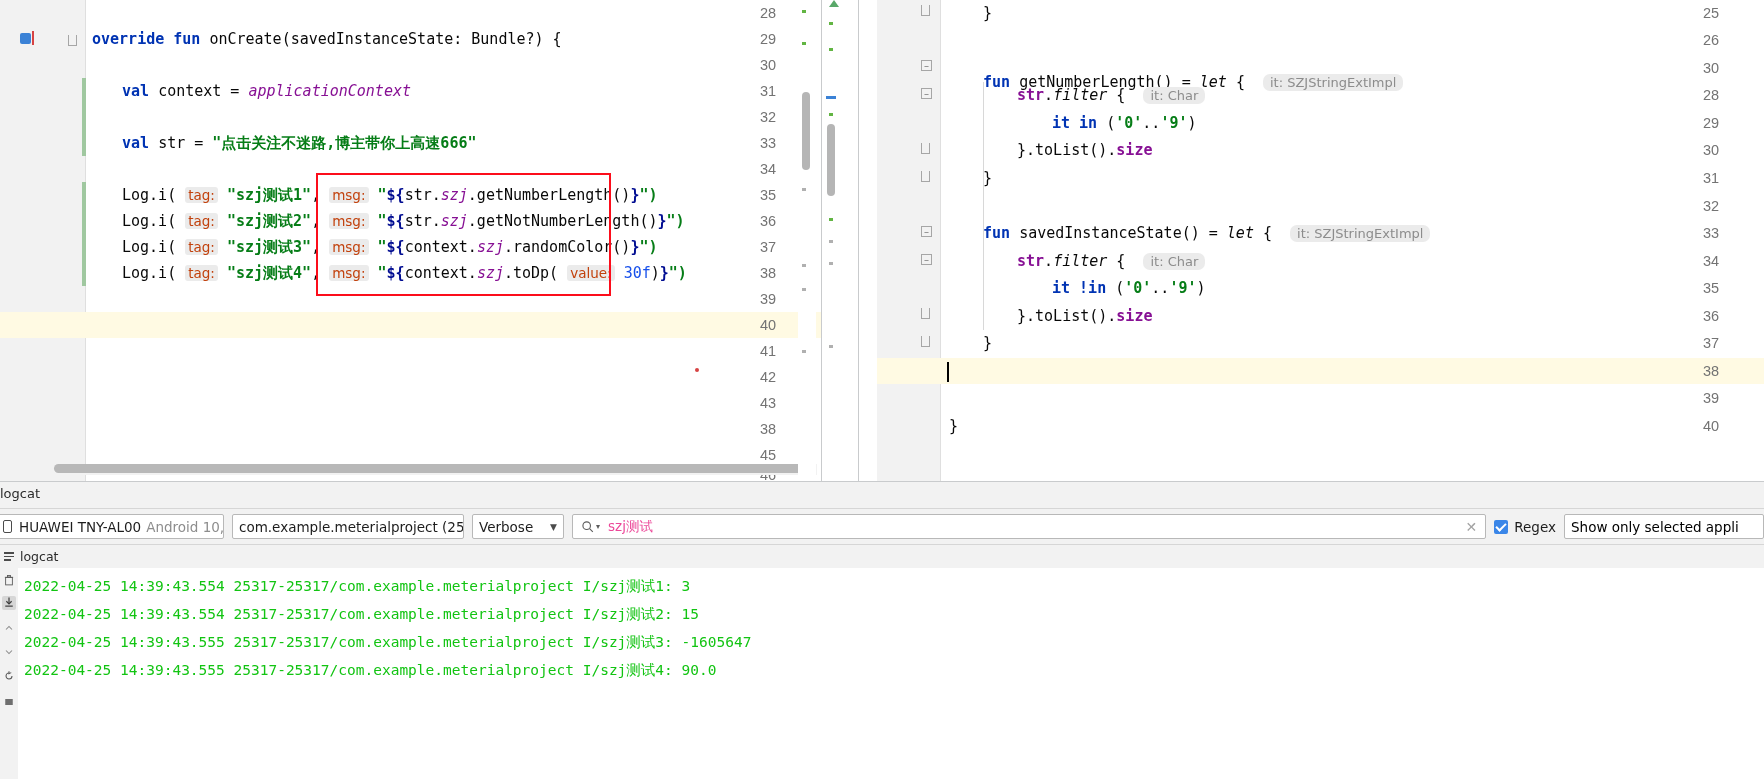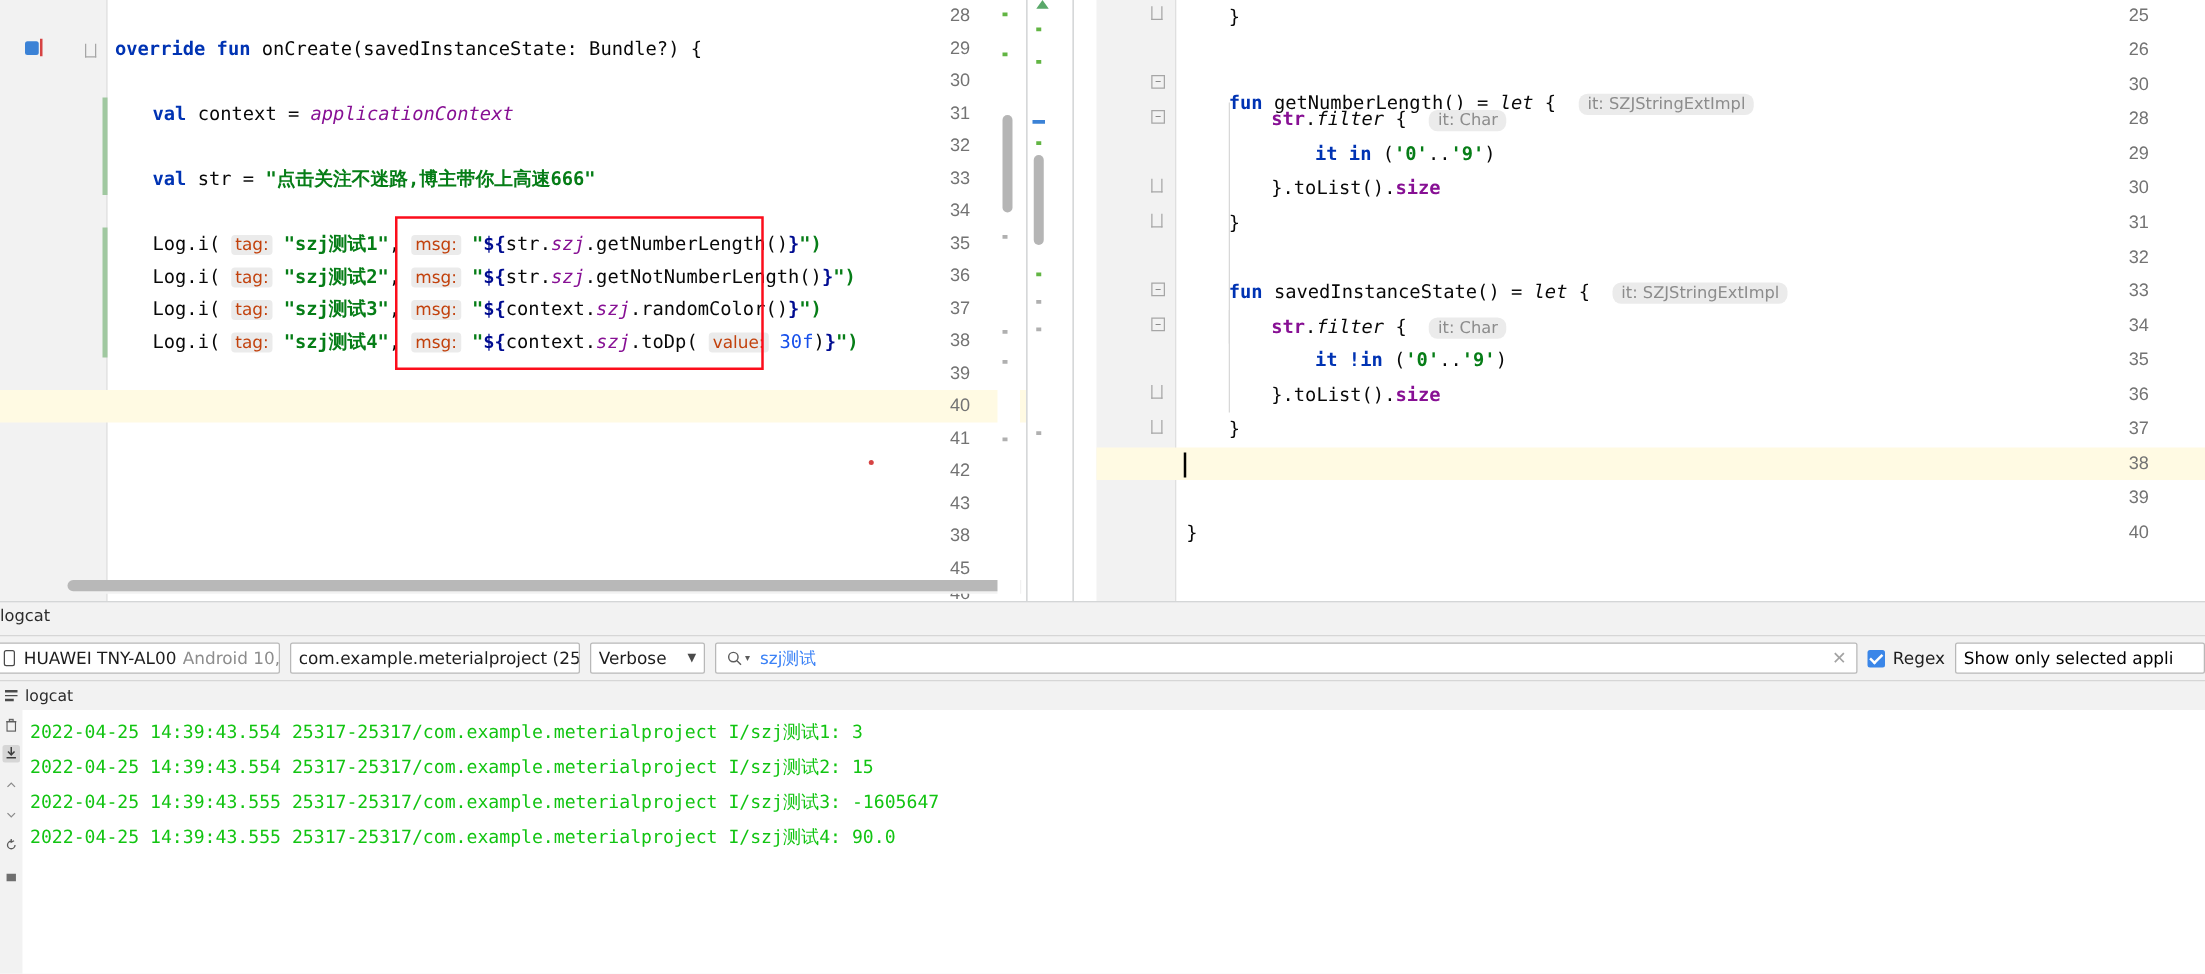--- a/index.html
+++ b/index.html
@@ -287,21 +287,21 @@
     border: 1px solid #b8b8b8;
     border-radius: 2px;
     display: flex;
     align-items: center;
     padding: 0 8px;
     gap: 8px;
     min-width: 100px;
   }
   .search-text {
     font-size: 13.5px;
-    color: #3b82f6;
+    color: #ec4899;
   }
   .clear-x {
     margin-left: auto;
     color: #a3a3a3;
     font-size: 14px;
     line-height: 1;
   }
 
   .regex-wrap {
     display: flex;

